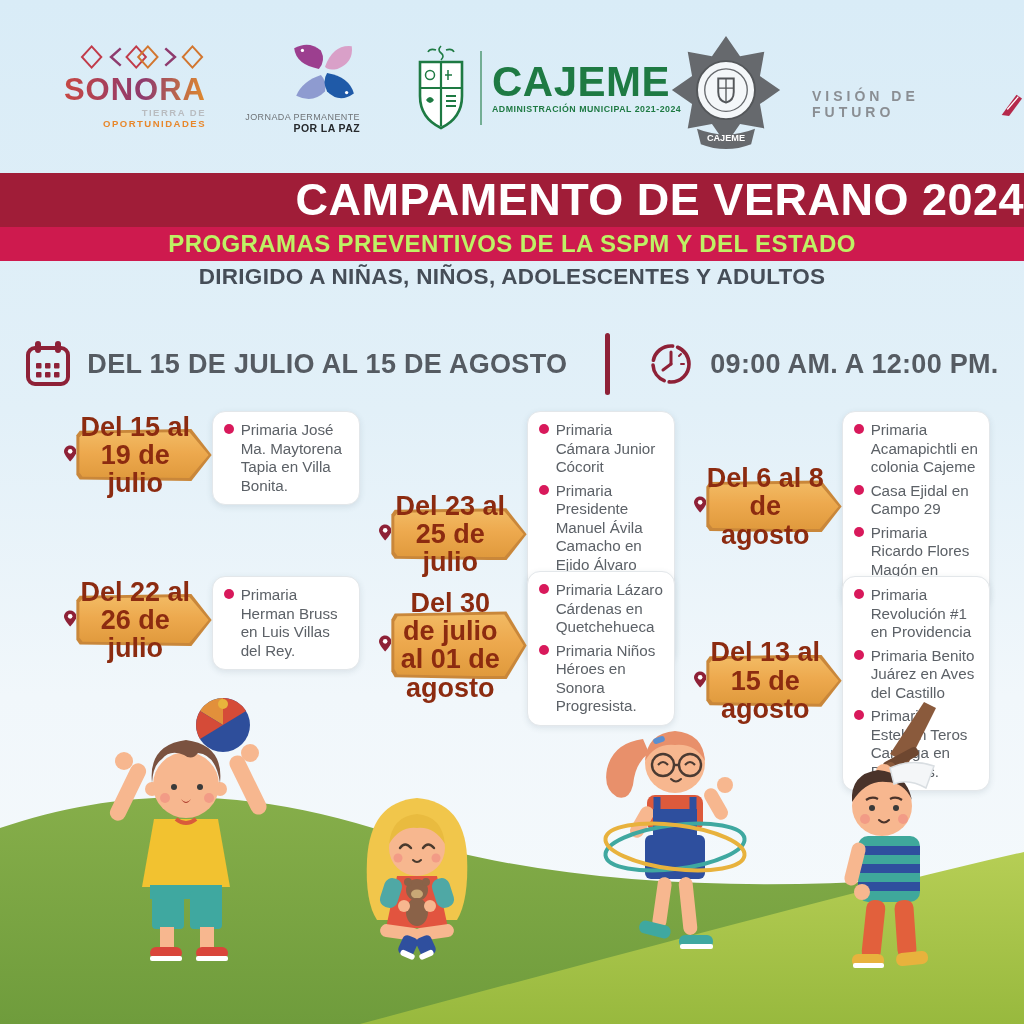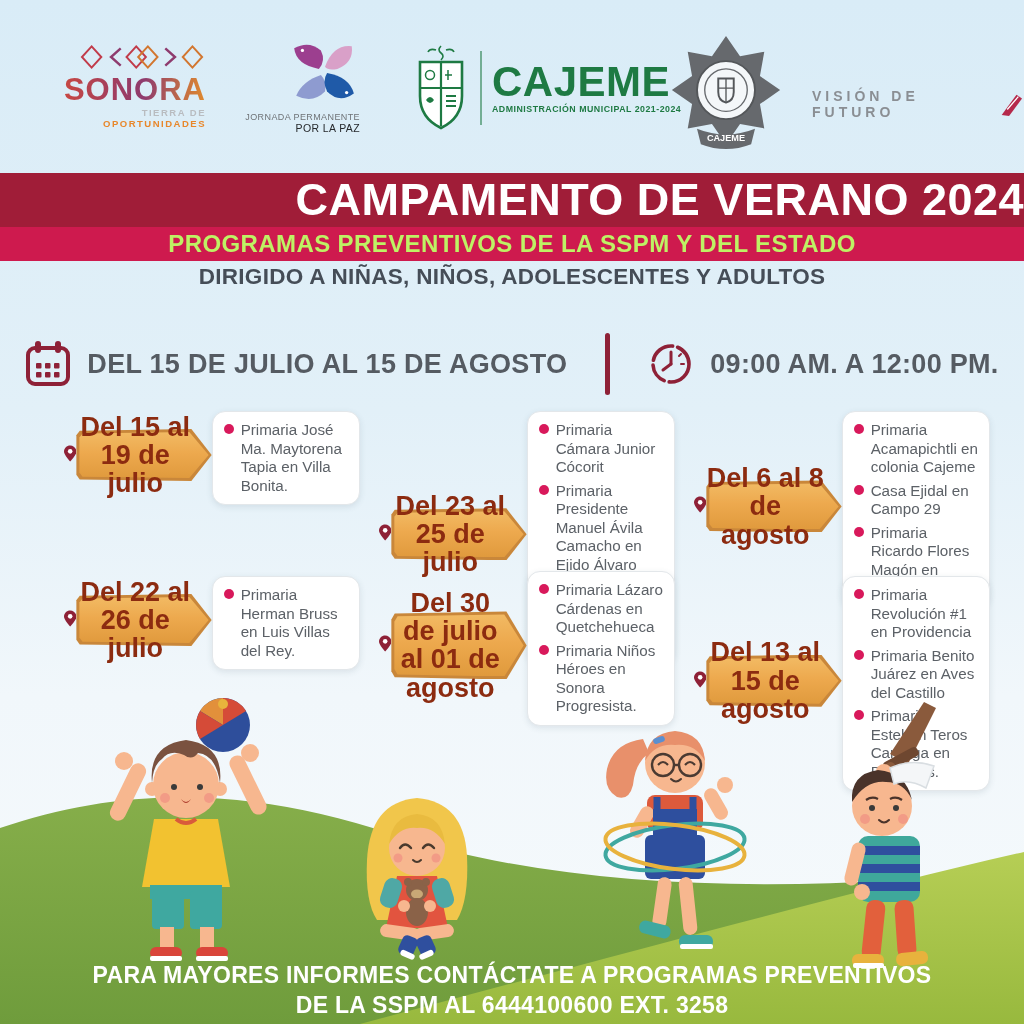--- a/index.html
+++ b/index.html
@@ -10,21 +10,21 @@
   .logo{position:absolute;}
   .sonora{left:50px;top:44px;width:156px;text-align:right;}
   .sonora-word{font-size:31px;font-weight:800;letter-spacing:1px;line-height:1;
     background:linear-gradient(90deg,#D14B3B 0%,#A33E5E 40%,#8E3B6E 60%,#E08A2E 100%);
     -webkit-background-clip:text;background-clip:text;color:transparent;}
   .sonora-tag{font-size:9.5px;font-weight:700;letter-spacing:1.5px;margin-top:2px;}
   .sonora-tag .muted{color:#B9BCC0;}
   .sonora-tag .accent{color:#E8872B;}
   .jornada{left:244px;top:38px;width:116px;text-align:right;}
   .jornada-l1{font-size:9px;color:#6F7377;letter-spacing:.4px;margin-top:2px;}
-  .jornada-l2{font-size:10.5px;font-weight:400;color:#26292C;letter-spacing:.4px;}
+  .jornada-l2{font-size:10.5px;font-weight:700;color:#26292C;letter-spacing:.4px;}
   .cajeme{left:412px;top:44px;display:flex;align-items:center;gap:10px;}
   .cajeme-div{width:2px;height:74px;background:#1E7A43;opacity:.55;}
   .cajeme-title{font-size:42px;font-weight:800;color:#1E7A43;line-height:.95;letter-spacing:.5px;}
   .cajeme-sub{font-size:8.8px;font-weight:700;color:#1E7A43;letter-spacing:.5px;margin-top:2px;}
   .badge{left:668px;top:34px;}
   .vision{left:812px;top:88px;display:flex;align-items:center;gap:4px;}
   .vision-label{font-size:14px;font-weight:600;color:#8A8E93;letter-spacing:4px;}
   
   .band{position:absolute;left:0;right:0;display:flex;align-items:center;justify-content:center;}
   .band1{top:173px;height:54px;background:var(--band_dark,#A01D38);justify-content:flex-end;}
@@ -425,18 +425,14 @@
     <rect x="80" y="186" width="62" height="9" fill="#2F4F9E"></rect>
     <rect x="70" y="146" width="14" height="44" rx="7" transform="rotate(14 77 168)" fill="#F7B78F"></rect>
     <circle cx="84" cy="196" r="8" fill="#F7B78F"></circle>
     <rect x="86" y="204" width="19" height="60" rx="8" transform="rotate(6 95 234)" fill="#E2603C"></rect>
     <rect x="118" y="204" width="19" height="58" rx="8" transform="rotate(-4 127 233)" fill="#E2603C"></rect>
     <rect x="74" y="258" width="32" height="13" rx="6" fill="#E8B23D"></rect>
     <rect x="118" y="256" width="32" height="13" rx="6" transform="rotate(-6 134 262)" fill="#E8B23D"></rect>
     <rect x="75" y="267" width="31" height="5" rx="2" fill="#ffffff"></rect>
   </svg>
 
-  <div class="footer">
-    <div>PARA MAYORES INFORMES CONTÁCTATE A PROGRAMAS PREVENTIVOS</div>
-    <div>DE LA SSPM AL 6444100600 EXT. 3258</div>
-  </div>
 
 </div>
 
 </body></html>

